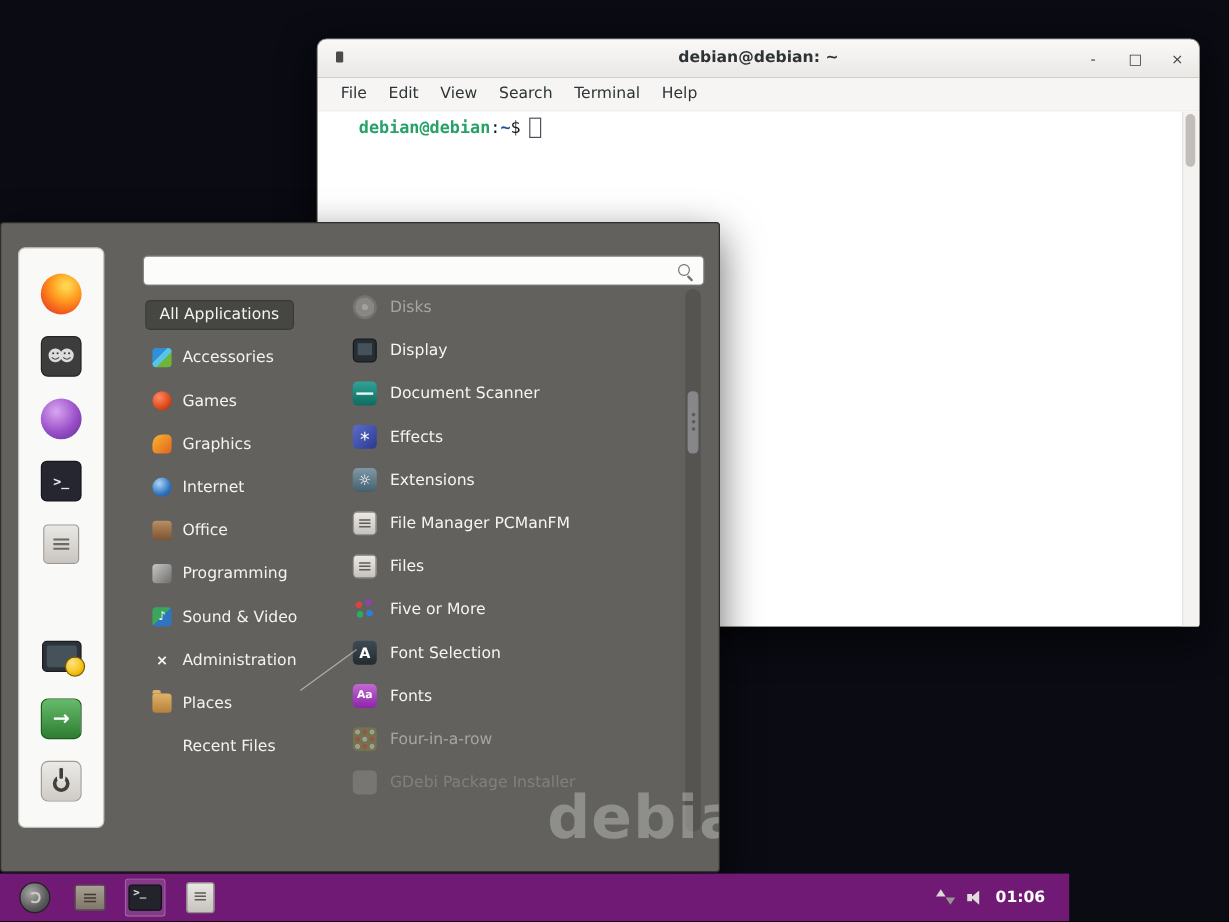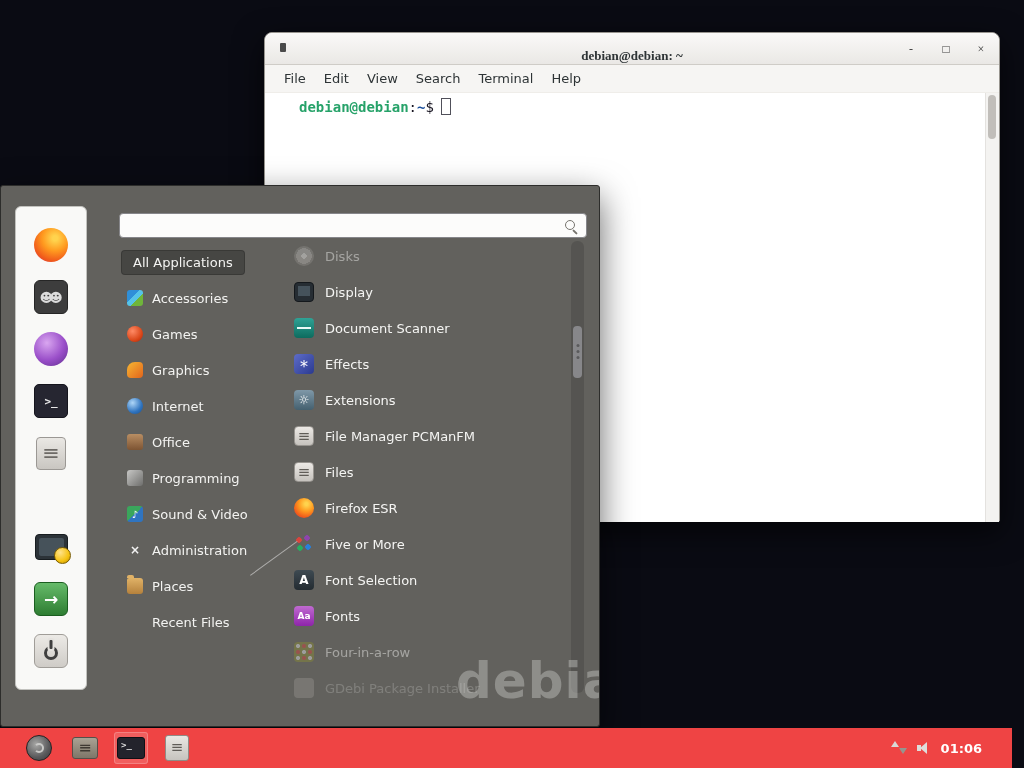--- a/index.html
+++ b/index.html
@@ -5,21 +5,21 @@
   html,body{margin:0;padding:0;background:#000;}
   .screen{position:relative;width:1024px;height:768px;overflow:hidden;
     background:#0a0b13;font-family:"DejaVu Sans",sans-serif;-webkit-font-smoothing:antialiased;}
 
   
   .terminal-window{position:absolute;left:264px;top:32px;width:736px;height:490px;
     background:#fff;border:1px solid #98958f;border-radius:8px 8px 2px 2px;
     box-shadow:0 10px 30px rgba(0,0,0,.65);z-index:2;box-sizing:border-box;}
   .titlebar{position:relative;height:31px;background:linear-gradient(#faf9f8,#eae8e5);
     border-bottom:1px solid #cfccc7;border-radius:8px 8px 0 0;
-    display:flex;align-items:flex-end;justify-content:center;font-family:Liberation Serif, serif;}
+    display:flex;align-items:center;justify-content:center;}
   .titlebar .win-icon{position:absolute;left:15px;top:10px;width:6px;height:9px;background:#4a4a4a;border-radius:1px;}
   .title-text{font-size:13px;font-weight:bold;color:#2e3436;}
   .win-controls{position:absolute;right:12px;top:0;height:100%;display:flex;align-items:center;gap:23px;}
   .win-btn{color:#3c3c3c;font-size:12px;line-height:1;cursor:default;width:12px;text-align:center;}
   .menubar{height:27px;background:#f6f5f3;display:flex;align-items:center;padding-left:10px;
     font-size:13px;color:#2e3436;border-bottom:1px solid #efede9;}
   .tmenu-item{padding:0 9px;height:100%;display:flex;align-items:center;}
   .term-content{position:relative;height:429px;background:#ffffff;
     font-family:"DejaVu Sans Mono",monospace;font-size:14px;color:#171421;overflow:hidden;}
   .prompt-line{padding:5px 0 0 2px;white-space:pre;}
@@ -148,22 +148,22 @@
   .apps-thumb::after{content:"";position:absolute;left:50%;top:18px;transform:translateX(-50%);
     width:3px;height:3px;border-radius:50%;background:#5a5a5c;
     box-shadow:0 6px 0 #5a5a5c,0 12px 0 #5a5a5c;}
 
   .menu-watermark{position:absolute;left:455px;top:466px;font-size:50px;font-weight:bold;
     color:rgba(215,215,212,.38);letter-spacing:1px;text-align:right;}
   .pointer-artifact{position:absolute;left:249px;top:389px;width:58px;height:1px;
     background:rgba(235,235,235,.55);transform:rotate(-36deg);transform-origin:left top;}
 
   
-  .taskbar{position:absolute;left:0;bottom:0;width:1012px;height:40px;background:#ef4444;
-    display:flex;align-items:center;z-index:20;box-sizing:border-box;padding:0 16px;}
+  .taskbar{position:absolute;left:0;bottom:0;width:891px;height:40px;background:#701a75;
+    display:flex;align-items:center;z-index:20;box-sizing:border-box;padding:0 6px;}
   .tb-btn{width:34px;height:32px;margin:0 6px;display:flex;align-items:center;justify-content:center;border-radius:3px;}
   .tb-btn.active{background:rgba(255,255,255,.14);box-shadow:inset 0 0 0 1px rgba(255,255,255,.22);}
   .tb-logo{width:24px;height:24px;border-radius:50%;position:relative;
     background:radial-gradient(circle at 38% 35%,#a8a8a6,#59595b 60%,#37373a);border:1px solid #222;
     display:flex;align-items:center;justify-content:center;}
   .tb-logo::after{content:"";width:10px;height:10px;border:2px solid #c9c9c7;border-radius:50%;
     border-left-color:transparent;box-sizing:border-box;}
   .tb-drawer{width:24px;height:20px;border-radius:3px;background:linear-gradient(#a9a294,#7e7668);
     border:1px solid #55504a;text-align:center;}
   .tb-drawer::after{content:"\2261";color:#3f3a33;font-size:16px;line-height:19px;}
@@ -320,24 +320,20 @@
       </div>
       <div class="app-row">
         <span class="aicon a-cab"></span>
         <span>File Manager PCManFM</span>
       </div>
       <div class="app-row">
         <span class="aicon a-cab"></span>
         <span>Files</span>
       </div>
       <div class="app-row">
-        <span class="aicon a-firefox"></span>
-        <span>Firefox ESR</span>
-      </div>
-      <div class="app-row">
         <span class="aicon a-five"></span>
         <span>Five or More</span>
       </div>
       <div class="app-row">
         <span class="aicon a-fontsel"></span>
         <span>Font Selection</span>
       </div>
       <div class="app-row">
         <span class="aicon a-fonts"></span>
         <span>Fonts</span>

